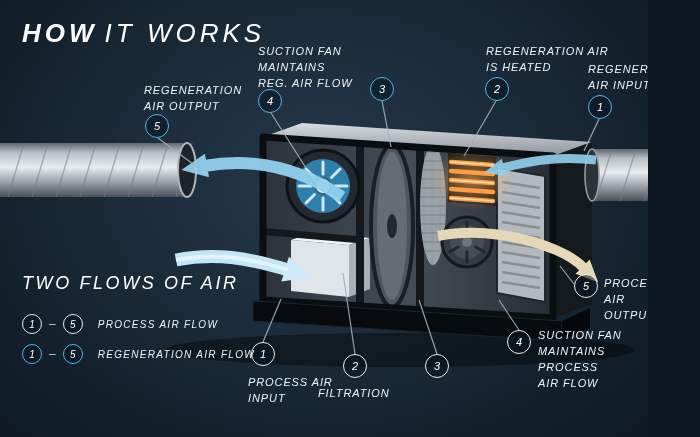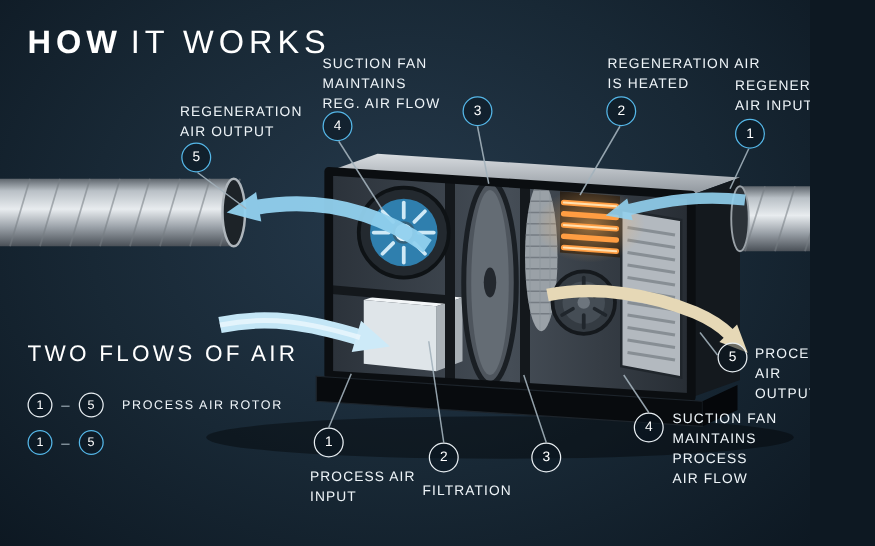--- a/index.html
+++ b/index.html
@@ -2,20 +2,21 @@
 <html><head>
 <meta charset="utf-8">
 <style>
   * { margin:0; padding:0; box-sizing:border-box; }
   html,body { width:700px; height:437px; }
   body { font-family:"Liberation Sans", sans-serif; background:#0d1822; }
   .stage {
     position:relative; width:648px; height:437px; overflow:hidden;
     background: radial-gradient(ellipse at 50% 42%, #25394b 0%, #182835 55%, #0d1822 100%);
     color:#fff;
+    font-style:italic;
   }
   .stage > svg { position:absolute; left:0; top:0; }
   .title { position:absolute; left:22px; top:18px; font-size:26px; letter-spacing:4px; color:#ffffff; }
   .t-bold { font-weight:700; }
   .t-light { font-weight:300; margin-left:7px; }
   .lbl {
     position:absolute; font-size:11px; letter-spacing:.9px; line-height:1.45;
     white-space:pre-line; color:#eef4f8; text-transform:uppercase;
   }
   .num {
@@ -263,41 +264,42 @@
 
   <div class="lbl" style="left:588px;top:62px">REGENERATION
 AIR INPUT</div>
   <div class="num regen" style="left:588px;top:95px">1</div>
 
   <div class="num proc" style="left:251px;top:342px">1</div>
   <div class="lbl" style="left:248px;top:375px">PROCESS AIR
 INPUT</div>
 
   <div class="num proc" style="left:343px;top:354px">2</div>
-  <div class="lbl" style="left:338px;top:386px">FILTRATION</div>
+  <div class="lbl" style="left:318px;top:386px">FILTRATION</div>
 
   <div class="num proc" style="left:425px;top:354px">3</div>
 
   <div class="num proc" style="left:507px;top:330px">4</div>
   <div class="lbl" style="left:538px;top:328px">SUCTION FAN
 MAINTAINS PROCESS
 AIR FLOW</div>
 
   <div class="num proc" style="left:574px;top:274px">5</div>
   <div class="lbl" style="left:604px;top:276px">PROCESS AIR
 OUTPUT</div>
 
   <div class="legend-title">TWO FLOWS OF AIR</div>
 
   <div class="legend-row" style="top:314px">
     <span class="num proc">1</span>
     <span class="dash">–</span>
     <span class="num proc">5</span>
-    <span class="legend-label">PROCESS AIR ROTOR</span>
+    <span class="legend-label">PROCESS AIR FLOW</span>
   </div>
 
   <div class="legend-row" style="top:344px">
     <span class="num regen">1</span>
     <span class="dash">–</span>
     <span class="num regen">5</span>
+    <span class="legend-label">REGENERATION AIR FLOW</span>
   </div>
 
 </div>
 
 </body></html>

